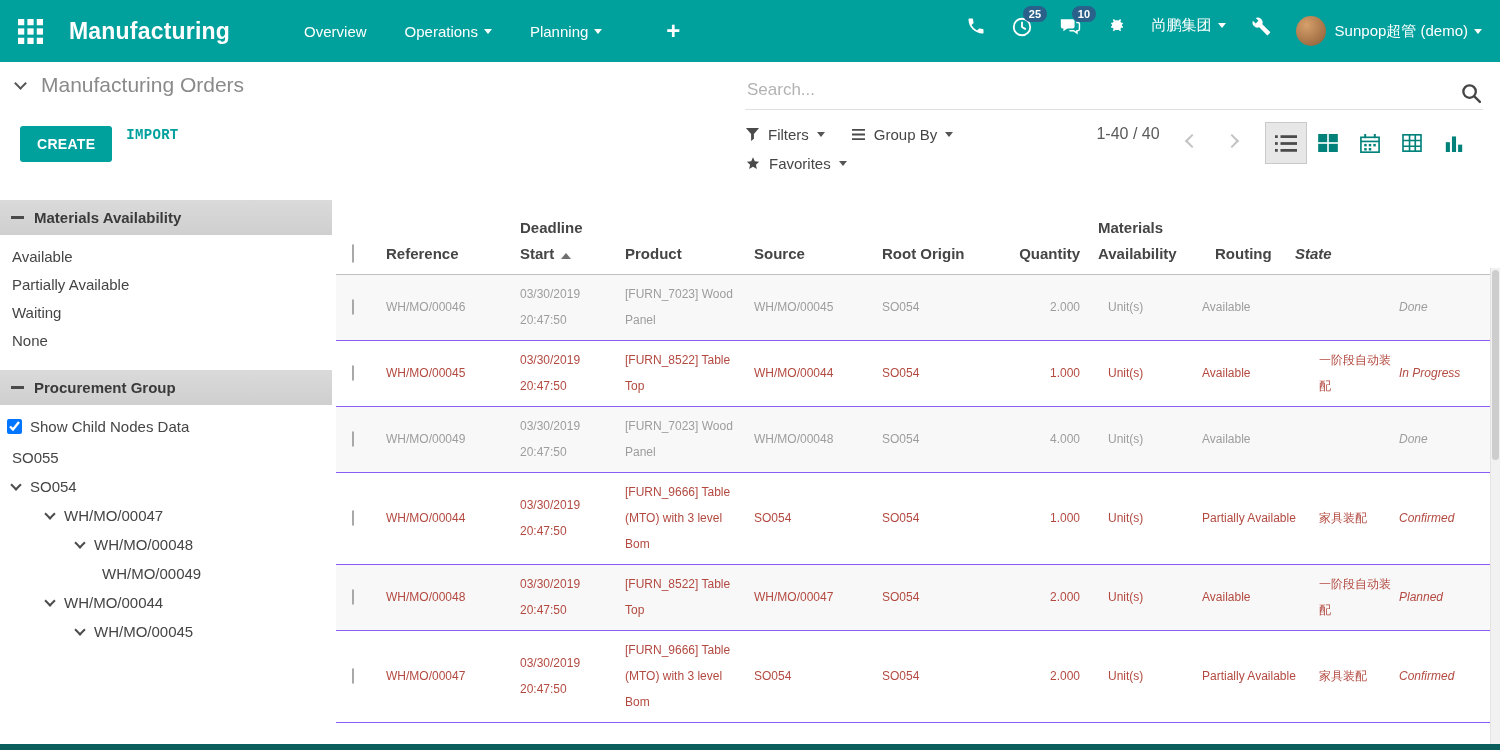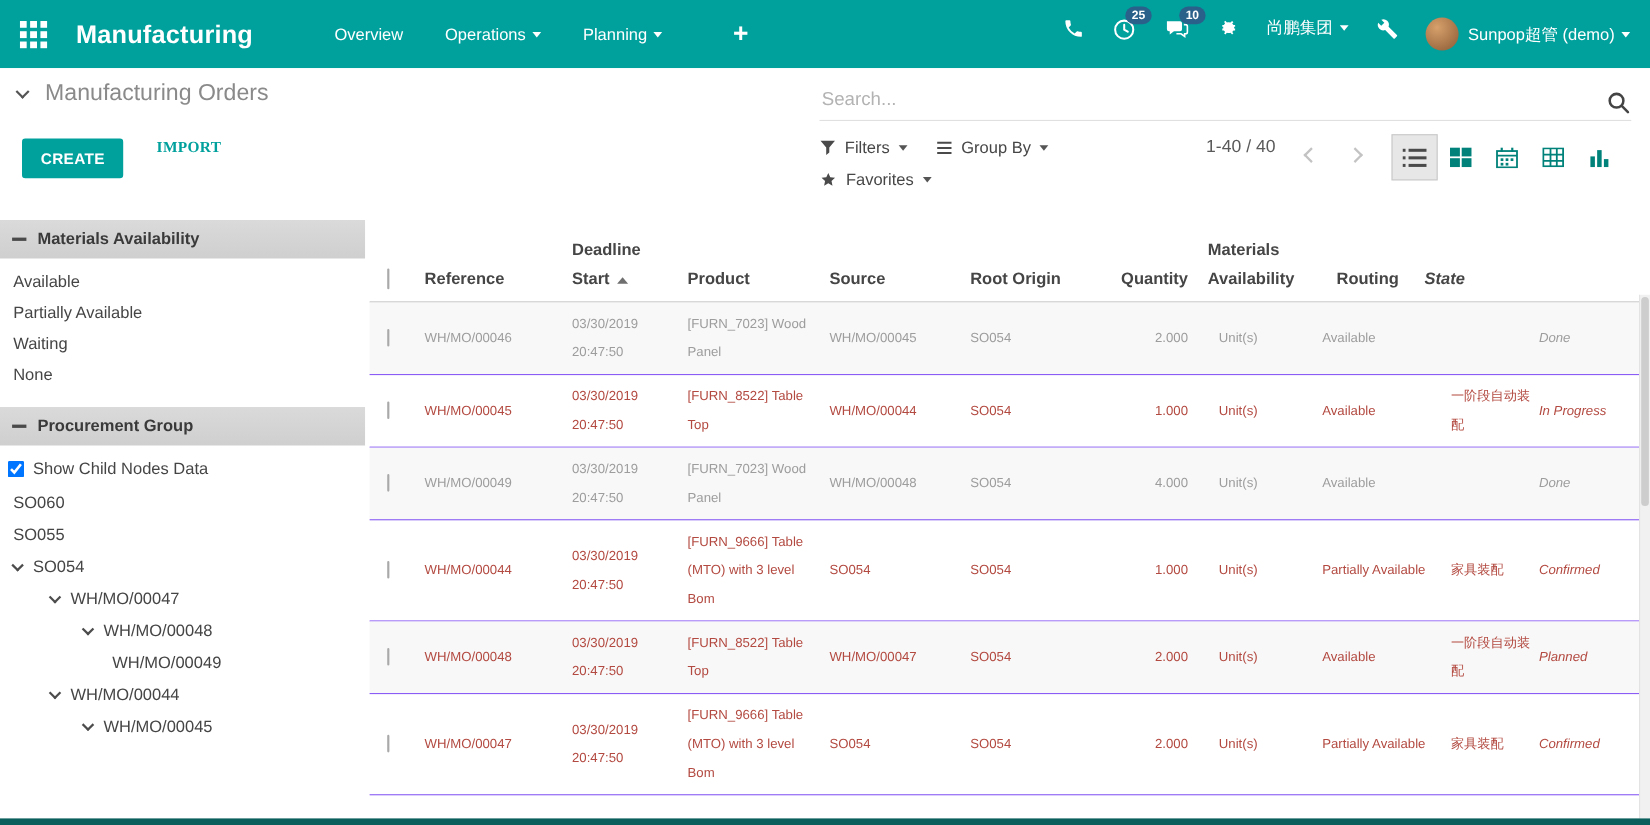--- a/index.html
+++ b/index.html
@@ -20,21 +20,21 @@
   .avatar { width:30px; height:30px; border-radius:50%; background:radial-gradient(circle at 35% 30%, #d7a06b, #8a5a34); margin-right:9px; flex:none; }
   .user-item { display:flex; align-items:center; cursor:pointer; white-space:nowrap; }
 
   
   .control-panel { position:relative; height:138px; background:#fff; }
   .breadcrumb { position:absolute; left:16px; top:11px; display:flex; align-items:center; gap:16px; }
   .bc-chev { width:9px; height:9px; border-right:2.5px solid #555; border-bottom:2.5px solid #555; transform:rotate(45deg); margin-top:-4px; cursor:pointer; }
   .bc-title { font-size:21px; color:#8a8a8a; }
   .cp-buttons { position:absolute; left:20px; top:64px; display:flex; align-items:flex-start; }
   .btn-create { background:#00a09d; color:#fff; border:none; font-size:14px; font-weight:bold; padding:10px 17px; border-radius:3px; cursor:pointer; letter-spacing:.3px; font-family:inherit; }
-  .btn-import { background:none; border:none; color:#00a09d; font-size:14px; font-weight:bold; margin-left:24px; cursor:pointer; letter-spacing:.3px; font-family:Liberation Serif, serif; }
+  .btn-import { background:none; border:none; color:#00a09d; font-size:14px; font-weight:bold; margin-left:8px; cursor:pointer; letter-spacing:.3px; font-family:Liberation Mono, monospace; }
 
   .search-wrap { position:absolute; left:745px; top:12px; width:738px; }
   .search-input { width:100%; border:none; border-bottom:1px solid #e0e0e0; outline:none; font-size:17px; padding:6px 32px 9px 2px; color:#333; font-family:inherit; }
   .search-input::placeholder { color:#b3b3b3; }
   .search-icon { position:absolute; right:0; top:8px; cursor:pointer; }
 
   .filter-zone { position:absolute; left:745px; top:58px; right:14px; display:flex; align-items:flex-start; }
   .facet-col { width:260px; font-size:15px; color:#464646; }
   .fline { display:flex; align-items:center; height:29px; gap:26px; }
   .fbtn { display:flex; align-items:center; gap:8px; cursor:pointer; white-space:nowrap; }
@@ -292,23 +292,20 @@
       <div class="side-header">
         <span class="dash"></span>
         <span>Procurement Group</span>
       </div>
       <label class="cbrow">
         <input type="checkbox" checked="" style="">
         <span>Show Child Nodes Data</span>
       </label>
       <ul class="tree">
         <li class="lvl0">
-            <span>SO060</span>
-          </li>
-        <li class="lvl0">
             <span>SO055</span>
           </li>
         <li class="lvl0">
             <span class="tchev"></span>
             <span>SO054</span>
           </li>
         <li class="lvl1">
             <span class="tchev"></span>
             <span>WH/MO/00047</span>
           </li>

